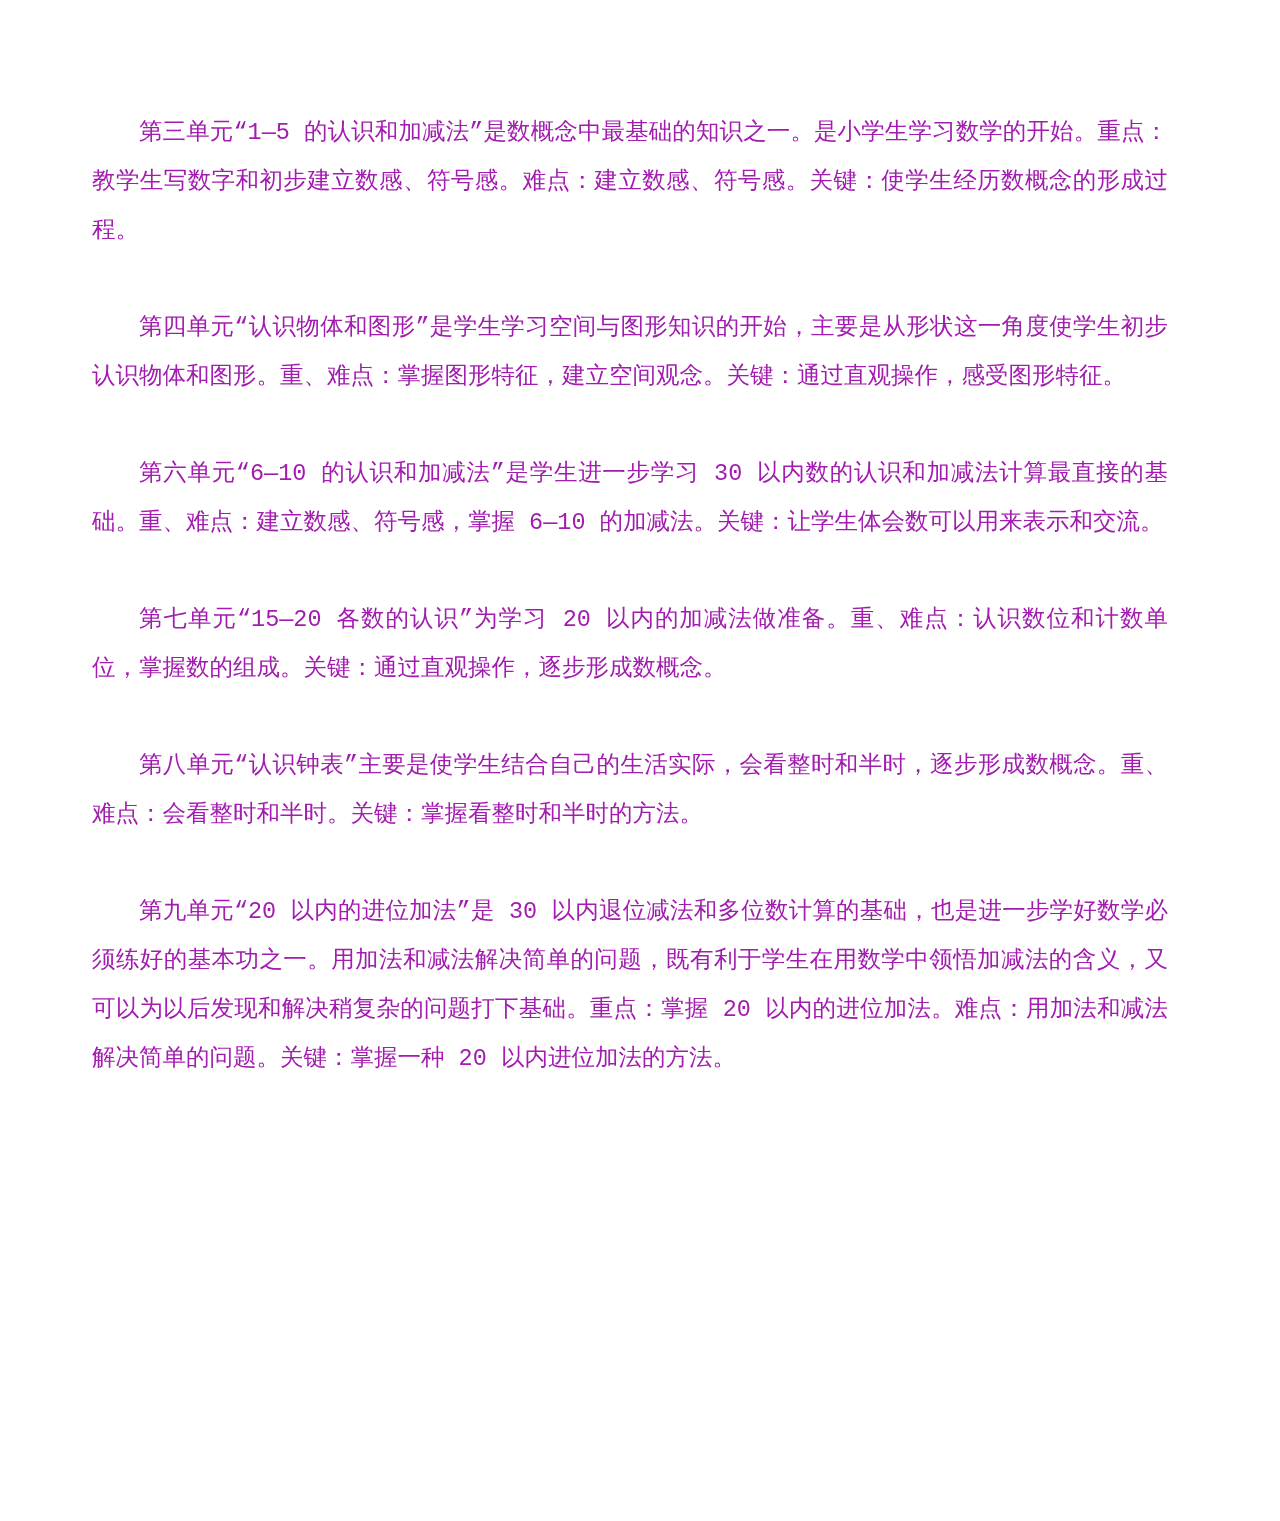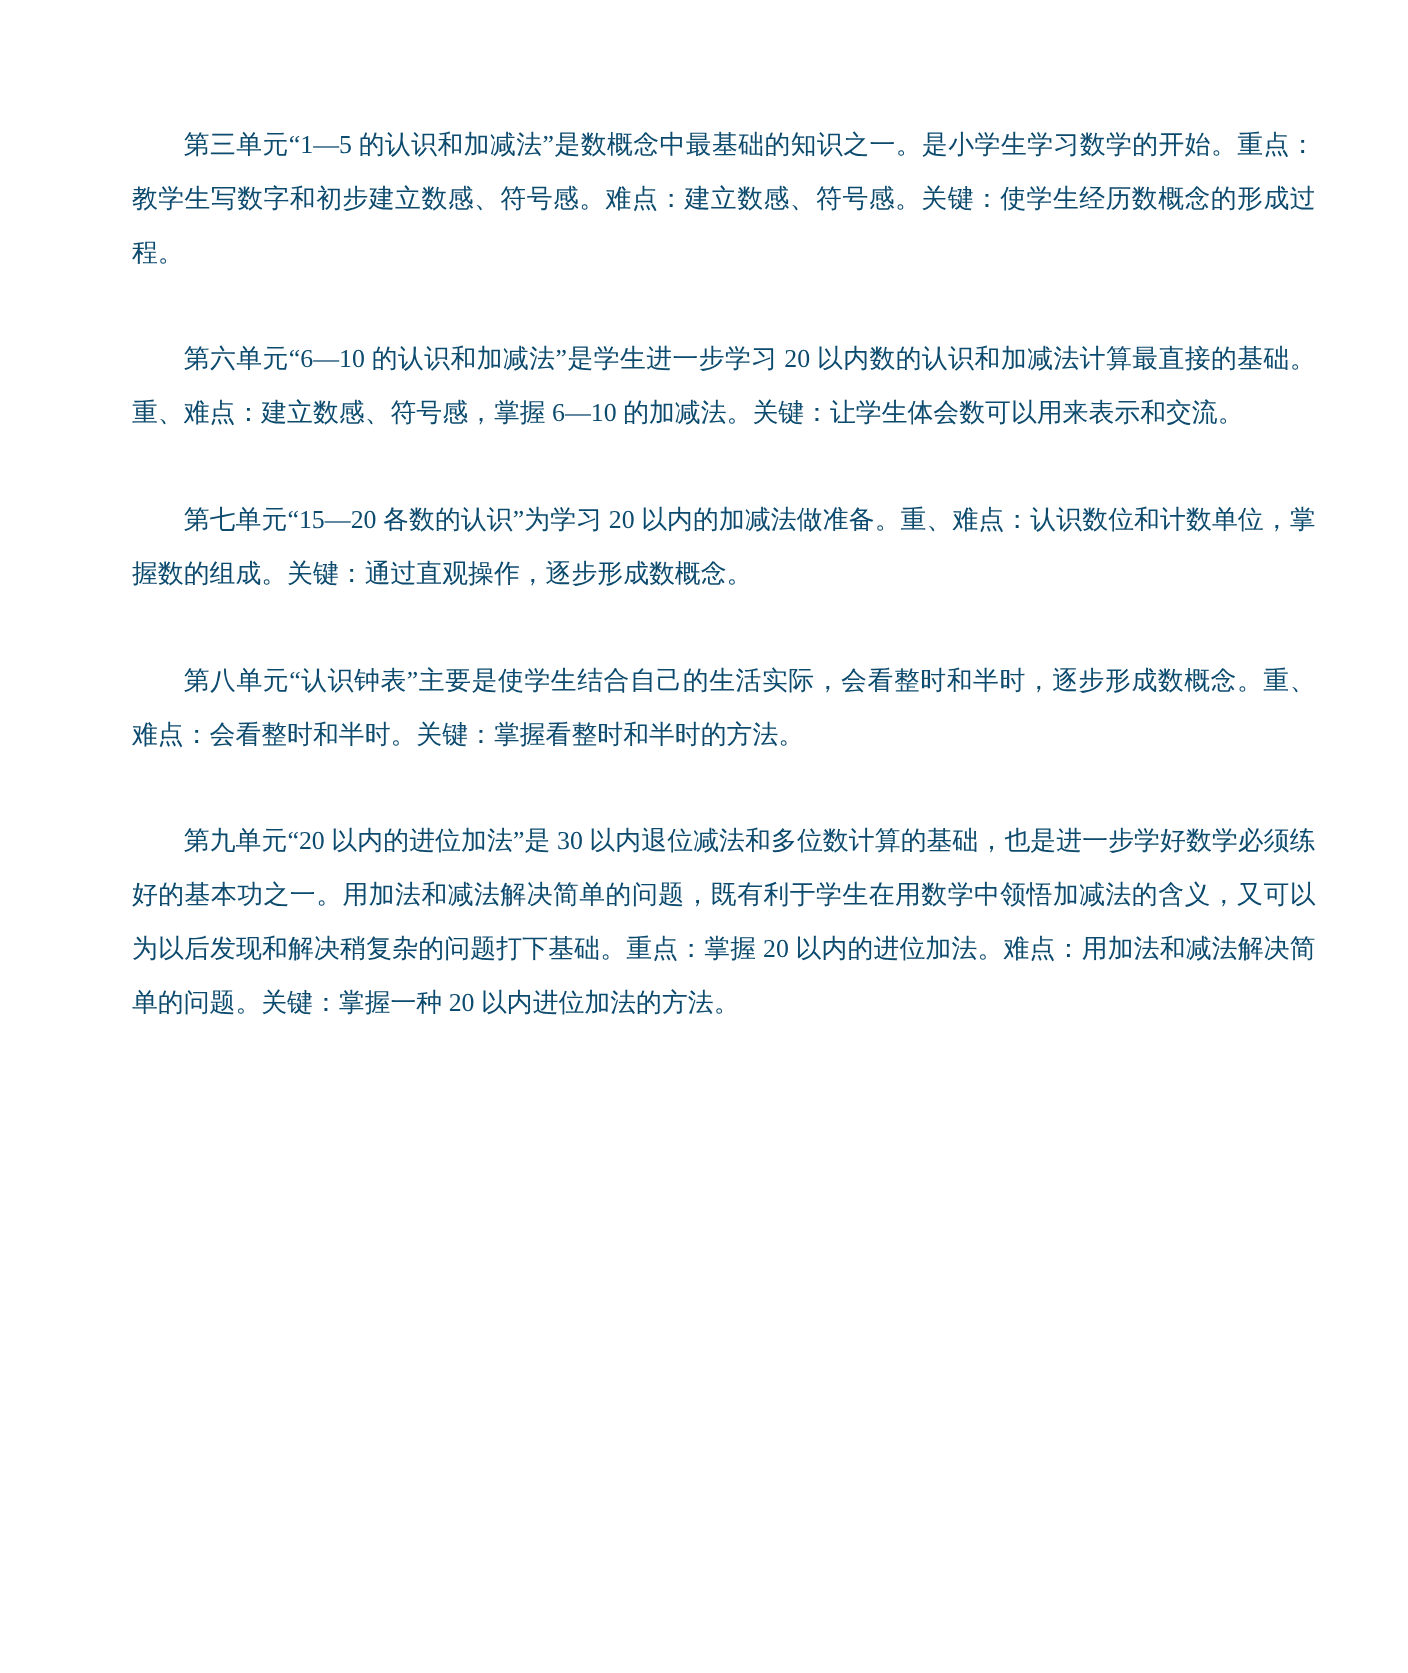--- a/index.html
+++ b/index.html
@@ -8,39 +8,40 @@
     background: #ffffff;
   }
   body {
     width: 1280px;
     height: 1521px;
     position: relative;
     overflow: hidden;
   }
   .page {
     position: absolute;
-    left: 120px;
+    left: 92px;
     top: 108px;
     width: 1076px;
-    color: #0c4a6e;
-    font-family: Liberation Serif, serif;
+    color: #a21caf;
+    font-family: Liberation Mono, monospace;
     font-size: 23.5px;
     line-height: 49px;
   }
   .para {
     margin: 0;
     text-align: justify;
     text-justify: inter-character;
     text-indent: 2em;
     word-break: break-all;
   }
   .para + .para { margin-top: 48px; }
 </style>
 </head>
 <body>
 
 <div class="page">
   <p class="para">第三单元“1—5 的认识和加减法”是数概念中最基础的知识之一。是小学生学习数学的开始。重点：教学生写数字和初步建立数感、符号感。难点：建立数感、符号感。关键：使学生经历数概念的形成过程。</p>
-  <p class="para">第六单元“6—10 的认识和加减法”是学生进一步学习 20 以内数的认识和加减法计算最直接的基础。重、难点：建立数感、符号感，掌握 6—10 的加减法。关键：让学生体会数可以用来表示和交流。</p>
+  <p class="para">第四单元“认识物体和图形”是学生学习空间与图形知识的开始，主要是从形状这一角度使学生初步认识物体和图形。重、难点：掌握图形特征，建立空间观念。关键：通过直观操作，感受图形特征。</p>
+  <p class="para">第六单元“6—10 的认识和加减法”是学生进一步学习 30 以内数的认识和加减法计算最直接的基础。重、难点：建立数感、符号感，掌握 6—10 的加减法。关键：让学生体会数可以用来表示和交流。</p>
   <p class="para">第七单元“15—20 各数的认识”为学习 20 以内的加减法做准备。重、难点：认识数位和计数单位，掌握数的组成。关键：通过直观操作，逐步形成数概念。</p>
   <p class="para">第八单元“认识钟表”主要是使学生结合自己的生活实际，会看整时和半时，逐步形成数概念。重、难点：会看整时和半时。关键：掌握看整时和半时的方法。</p>
   <p class="para">第九单元“20 以内的进位加法”是 30 以内退位减法和多位数计算的基础，也是进一步学好数学必须练好的基本功之一。用加法和减法解决简单的问题，既有利于学生在用数学中领悟加减法的含义，又可以为以后发现和解决稍复杂的问题打下基础。重点：掌握 20 以内的进位加法。难点：用加法和减法解决简单的问题。关键：掌握一种 20 以内进位加法的方法。</p>
 </div>
 
 </body></html>

